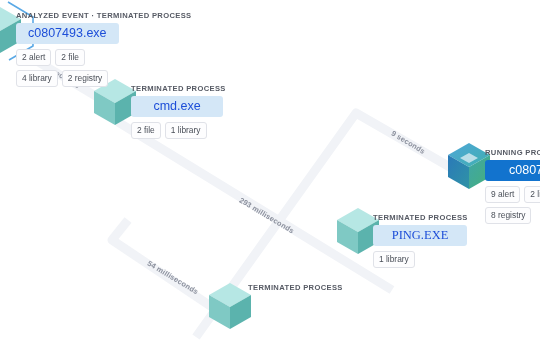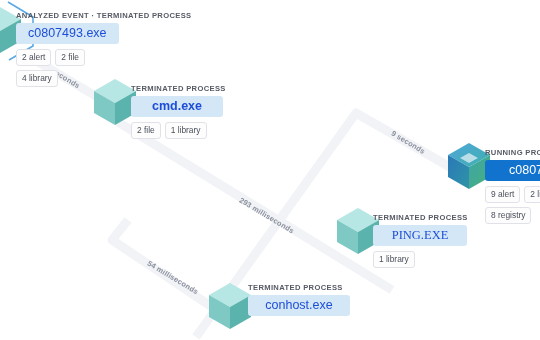--- a/index.html
+++ b/index.html
@@ -178,26 +178,27 @@
 
   <div class="edge-label" style="left:148px; top:258px; transform:rotate(31deg);">54 milliseconds</div>
 
   <div class="node" style="left:16px; top:11px;">
     <div class="kicker">ANALYZED EVENT · TERMINATED PROCESS</div>
     <div class="name-pill">c0807493.exe</div>
     <div class="badges">
       <span class="badge">2 alert</span>
       <span class="badge">2 file</span>
       <span class="badge">4 library</span>
+      <span class="badge">2 registry</span>
     </div>
   </div>
 
   <div class="node" style="left:131px; top:84px;">
     <div class="kicker">TERMINATED PROCESS</div>
-    <div class="name-pill" style="min-width:68px;font-weight:bold;">cmd.exe</div>
+    <div class="name-pill" style="min-width:68px;">cmd.exe</div>
     <div class="badges">
       <span class="badge">2 file</span>
       <span class="badge">1 library</span>
     </div>
   </div>
 
   <div class="node" style="left:485px; top:148px;">
     <div class="kicker">RUNNING PROCESS</div>
     <div class="name-pill running" style="min-width:72px;">c080749</div>
     <div class="badges">
@@ -210,16 +211,15 @@
   <div class="node" style="left:373px; top:213px;">
     <div class="kicker">TERMINATED PROCESS</div>
     <div class="name-pill" style="min-width:70px;font-family:Liberation Serif, serif;">PING.EXE</div>
     <div class="badges">
       <span class="badge">1 library</span>
     </div>
   </div>
 
   <div class="node" style="left:248px; top:283px;">
     <div class="kicker">TERMINATED PROCESS</div>
-    <div class="name-pill" style="min-width:78px;">conhost.exe</div>
   </div>
 
 </div>
 
 </body></html>

